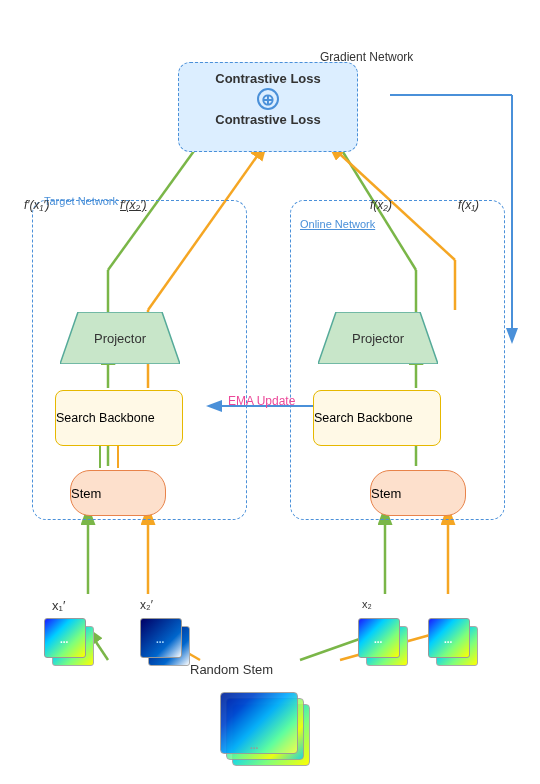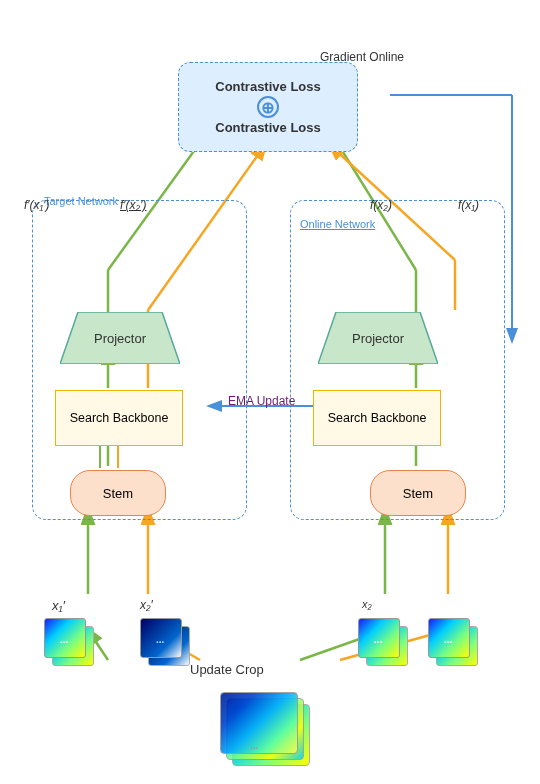--- a/index.html
+++ b/index.html
@@ -14,57 +14,56 @@
     .diagram {
       position: relative;
       width: 540px;
       height: 784px;
     }
     
     .box {
       position: absolute;
       display: flex;
       align-items: center;
-      justify-content: center;
+      justify-content: flex-start;
       text-align: center;
       font-size: 13px;
       font-weight: 500;
       border-radius: 8px;
       border: 1.5px solid;
     }
     .box-loss {
       background: #dceeff;
       border-color: #4a90d9;
       border-radius: 12px;
       border-style: dashed;
       flex-direction: column;
       gap: 2px;
     }
     .box-backbone {
       background: #fff9e6;
       border-color: #e6b800;
-      border-radius: 0;
+      border-radius: 8px;
     }
     .box-stem {
       background: #fde0cc;
       border-color: #e8834a;
       border-radius: 20px;
     }
     .network-border {
       position: absolute;
       border: 1.5px dashed #4a90d9;
       border-radius: 14px;
     }
     .label {
       position: absolute;
       font-size: 12px;
       color: #333;
     }
     .label-italic {
-      font-style: italic;
       font-size: 13px;
     }
     .label-network {
       font-size: 11px;
       color: #4a90d9;
     }
     
     svg.arrows {
       position: absolute;
       top: 0; left: 0;
@@ -149,21 +148,21 @@
       </marker>
     </defs>
   </svg>
 
   <div class="box box-loss" style="left:178px; top:62px; width:180px; height:90px; padding:8px;">
     <div style="font-size:13px; font-weight:600; color:#333;">Contrastive Loss</div>
     <div class="plus-circle">⊕</div>
     <div style="font-size:13px; font-weight:600; color:#333;">Contrastive Loss</div>
   </div>
 
-  <div class="label" style="top:50px; left:320px; font-size:12px; color:#333;">Gradient Online</div>
+  <div class="label" style="top:50px; left:320px; font-size:12px; color:#333;">Gradient Network</div>
 
   <div class="network-border" style="left:32px; top:200px; width:215px; height:320px;"></div>
   <div class="label label-network" style="top:195px; left:44px;">Target Network</div>
 
   <div class="network-border" style="left:290px; top:200px; width:215px; height:320px;"></div>
   <div class="label label-network" style="top:218px; left:300px;text-decoration:underline;">Online Network</div>
 
   <div style="position:absolute; left:60px; top:312px; width:120px; height:52px;">
     <svg width="120" height="52" style="position:absolute; top:0; left:0;">
       <polygon points="18,0 102,0 120,52 0,52" fill="#c8e6c9" stroke="#5a9" stroke-width="1.5"></polygon>
@@ -187,33 +186,33 @@
   </div>
 
   <div class="box box-stem" style="left:70px; top:470px; width:96px; height:46px;">
     <span style="font-size:13px;">Stem</span>
   </div>
 
   <div class="box box-stem" style="left:370px; top:470px; width:96px; height:46px;">
     <span style="font-size:13px;">Stem</span>
   </div>
 
-  <div class="label" style="top:394px; left:228px; font-size:12px; color:#701a75;">EMA Update</div>
+  <div class="label" style="top:394px; left:228px; font-size:12px; color:#ec4899;">EMA Update</div>
 
   <div class="label label-italic" style="top:198px; left:24px; font-size:12px; font-style:italic;">f′(x₁′)</div>
   <div class="label label-italic" style="top:198px; left:120px; font-size:12px; font-style:italic;text-decoration:underline;">f′(x₂′)</div>
   <div class="label label-italic" style="top:198px; left:370px; font-size:12px; font-style:italic;">f(x₂)</div>
   <div class="label label-italic" style="top:198px; left:458px; font-size:12px; font-style:italic;">f(x₁)</div>
 
   <div class="label label-italic" style="top:598px; left:52px; font-size:13px;">x₁′</div>
   <div class="label label-italic" style="top:598px; left:140px; font-size:12px;">x₂′</div>
   <div class="label label-italic" style="top:598px; left:362px; font-size:11px;">x₂</div>
   <div class="label label-italic" style="top:598px; left:440px; font-size:13px;margin-top:40px;">x₁</div>
 
-  <div class="label" style="top:662px; left:190px; font-size:13px; color:#333;">Update Crop</div>
+  <div class="label" style="top:662px; left:190px; font-size:13px; color:#333;">Random Stem</div>
 
   <div style="position:absolute; left:44px; top:618px; width:54px; height:54px;">
     <div style="position:absolute; left:8px; top:8px; width:42px; height:40px; background:linear-gradient(135deg,#1a1aff,#00cfff,#7dff7d,#ffff00); border-radius:3px; border:1px solid #aaa;"></div>
     <div style="position:absolute; left:0; top:0; width:42px; height:40px; background:linear-gradient(135deg,#1a1aff,#00cfff,#7dff7d,#ffff00); border-radius:3px; border:1px solid #999;"></div>
     <div style="position:absolute; left:16px; top:16px; font-size:10px; color:#fff; font-weight:bold;">...</div>
   </div>
 
   <div style="position:absolute; left:140px; top:618px; width:54px; height:54px;">
     <div style="position:absolute; left:8px; top:8px; width:42px; height:40px; background:linear-gradient(135deg,#000066,#003399,#0066cc,#ffffff); border-radius:3px; border:1px solid #aaa;"></div>
     <div style="position:absolute; left:0; top:0; width:42px; height:40px; background:linear-gradient(135deg,#000066,#003399,#0066cc,#ffffff); border-radius:3px; border:1px solid #999;"></div>

